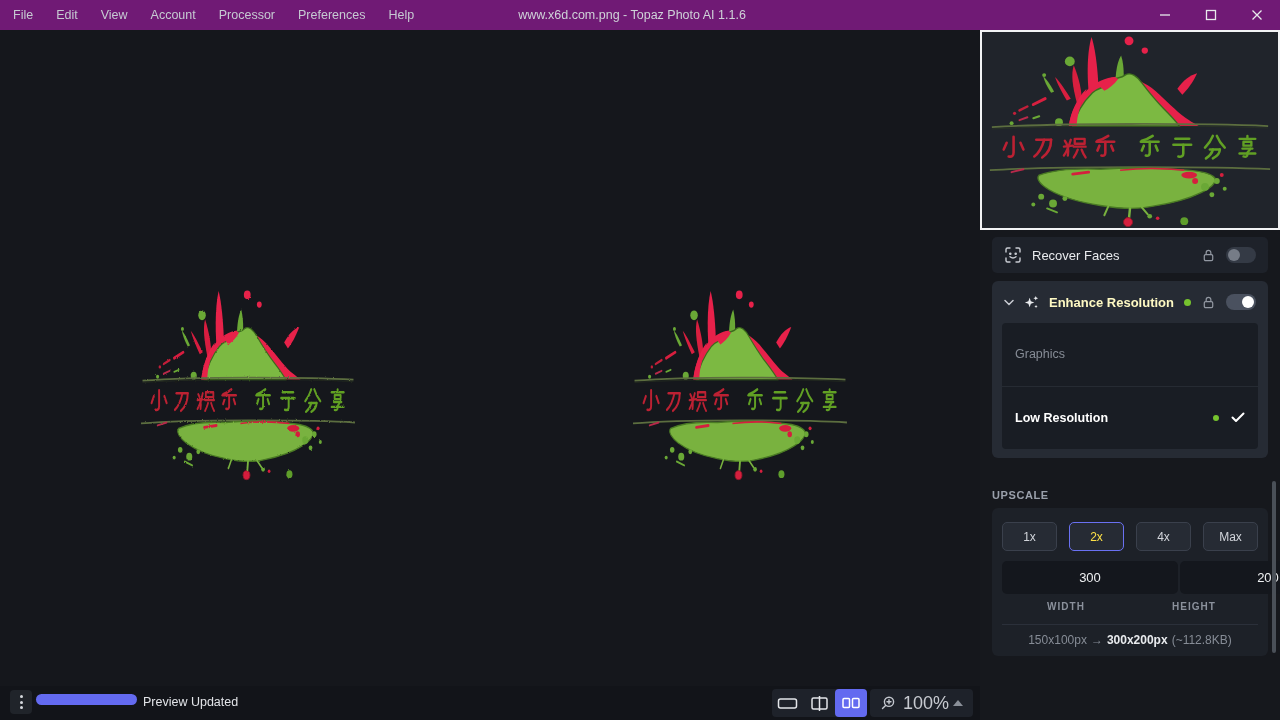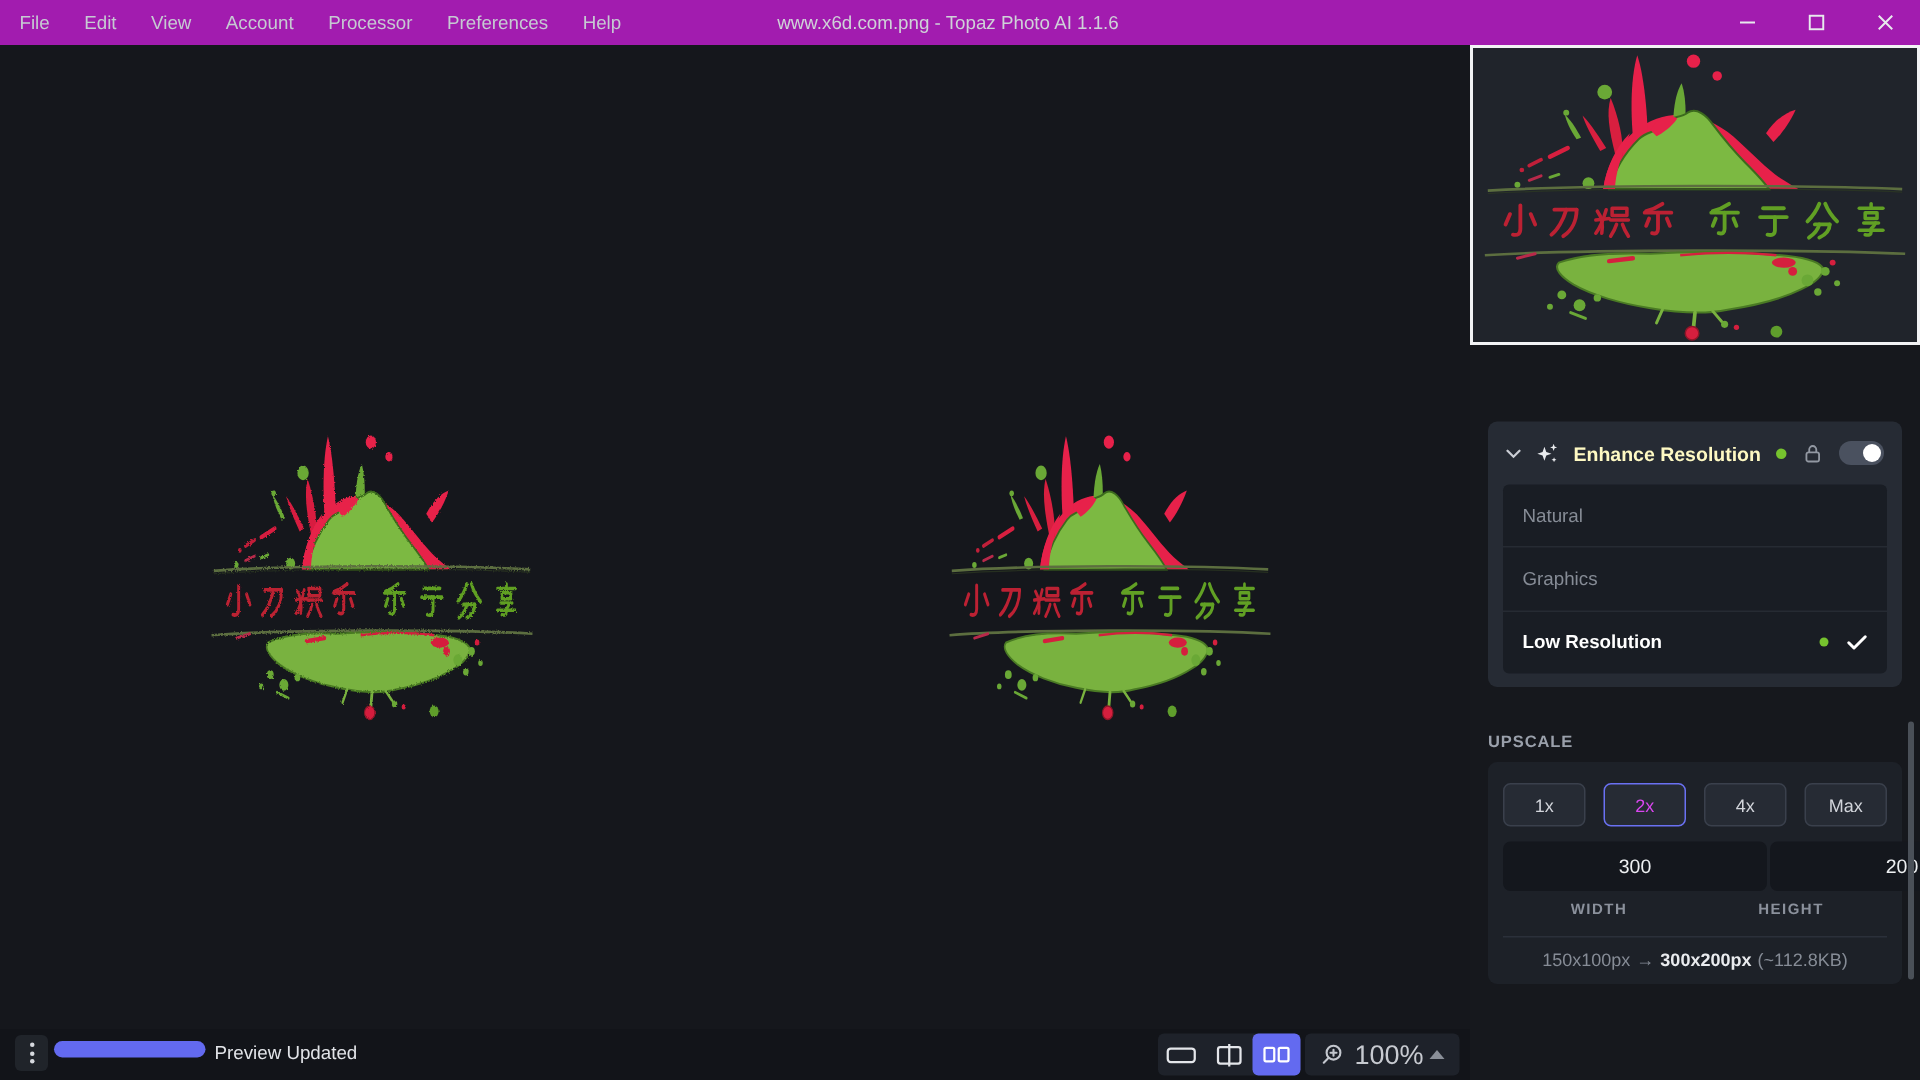--- a/index.html
+++ b/index.html
@@ -2,21 +2,21 @@
 <html><head>
 <meta charset="utf-8">
 <style>
   * { margin:0; padding:0; box-sizing:border-box; }
   html,body { width:1280px; height:720px; background:#0e1014; overflow:hidden;
               font-family:"Liberation Sans", sans-serif; }
   #app { position:relative; width:1280px; height:720px; background:#15171c; }
 
   
   .titlebar { position:absolute; left:0; top:0; width:1280px; height:30px;
-              background:#a21caf; display:flex; align-items:center; }
+              background:#701a75; display:flex; align-items:center; }
   .menus { display:flex; gap:23px; padding-left:13px; }
   .menu-item { color:#c6cad2; font-size:12.5px; cursor:default; }
   .win-title { position:absolute; left:0; right:16px; text-align:center;
                color:#cfd2d8; font-size:12.5px; pointer-events:none; }
   .win-controls { position:absolute; right:0; top:0; height:30px; display:flex; }
   .win-btn { width:46px; height:30px; display:flex; align-items:center; justify-content:center; }
 
   
   .canvas { position:absolute; left:0; top:30px; width:980px; height:656px; background:#15171c; }
   .preview-image { position:absolute; width:226px; height:195px; }
@@ -46,21 +46,21 @@
   .mode-row:last-child { border-bottom:none; }
   .mode-label { color:#868c96; font-size:12.5px; }
   .mode-row.selected .mode-label { color:#ffffff; font-weight:bold; }
 
   .section-heading { position:absolute; left:12px; top:459px; color:#9aa0ab; font-size:11px;
                      font-weight:bold; letter-spacing:0.6px; }
   #upscale-panel { top:478px; height:148px; background:#1d2128; border-radius:6px; padding:14px 10px 0 10px; }
   .scale-row { display:flex; gap:12px; }
   .scale-btn { flex:1; height:29px; background:#262b34; border:1px solid #3a404c; border-radius:5px;
                color:#d2d5db; font-size:12px; display:flex; align-items:center; justify-content:center; }
-  .scale-btn.selected { border-color:#6a71f2; color:#d946ef; }
+  .scale-btn.selected { border-color:#6a71f2; color:#fde047; }
   .dim-row { display:flex; gap:2px; margin-top:10px; }
   .dim-input { flex:1; height:33px; background:#14171d; border:none; border-radius:5px;
                color:#eef0f2; font-size:13px; text-align:center; font-family:"Liberation Sans",sans-serif; }
   .dim-labels { display:flex; margin-top:7px; }
   .dim-label { flex:1; text-align:center; color:#8b919c; font-size:10px; font-weight:bold; letter-spacing:1px; }
   .upscale-divider { height:1px; background:#2b303a; margin-top:12px; }
   .summary { display:flex; justify-content:center; align-items:center; gap:4px; margin-top:8px;
              font-size:12px; color:#868c96; }
   .summary .strong { color:#e9ebee; font-weight:bold; }
   .save-btn { position:absolute; left:12px; top:640px; width:276px; height:37px; background:#636af0;
@@ -276,20 +276,42 @@
   </div>
 
   <div class="sidebar">
 
     <div class="thumb">
       <svg width="296" height="196" viewBox="0 0 300 200" preserveAspectRatio="none">
         <use href="#splat-art"></use>
       </svg>
     </div>
 
+    <div class="panel" id="recover-panel">
+      <div class="panel-row">
+        <svg class="icon" width="18" height="18" viewBox="0 0 18 18" fill="none" stroke="#c9ccd3" stroke-width="1.4" stroke-linecap="round">
+          <path d="M2 6 V3.5 Q2 2 3.5 2 H6"></path>
+            <path d="M12 2 H14.5 Q16 2 16 3.5 V6"></path>
+          <path d="M16 12 V14.5 Q16 16 14.5 16 H12"></path>
+            <path d="M6 16 H3.5 Q2 16 2 14.5 V12"></path>
+          <circle cx="6.3" cy="7.8" r="0.6" fill="#c9ccd3"></circle>
+            <circle cx="11.7" cy="7.8" r="0.6" fill="#c9ccd3"></circle>
+          <path d="M6 10.8 Q9 13.2 12 10.8"></path>
+        </svg>
+        <span class="panel-label" style="margin-left:10px">Recover Faces</span>
+        <span class="spacer"></span>
+        <svg class="icon" width="15" height="15" viewBox="0 0 16 16" fill="none" stroke="#9298a2" stroke-width="1.3">
+          <rect x="3.5" y="7" width="9" height="6.5" rx="1.5"></rect>
+            <path d="M5.5 7 V5 a2.5 2.5 0 0 1 5 0 V7"></path>
+        </svg>
+        <div class="toggle">
+            <div class="knob"></div>
+          </div>
+      </div>
+    </div>
 
     <div class="panel" id="enhance-panel">
       <div class="enh-header">
         <svg class="icon" width="10" height="7" viewBox="0 0 10 7" fill="none" stroke="#c9ccd3" stroke-width="1.5" stroke-linecap="round">
             <path d="M1 1.5 L5 5.5 L9 1.5"></path>
           </svg>
         <svg class="icon" style="margin-left:9px" width="17" height="17" viewBox="0 0 18 18" fill="#e9ebee">
           <path d="M7 4 L8.3 7.7 L12 9 L8.3 10.3 L7 14 L5.7 10.3 L2 9 L5.7 7.7 Z"></path>
           <path d="M13.5 2 L14.2 3.8 L16 4.5 L14.2 5.2 L13.5 7 L12.8 5.2 L11 4.5 L12.8 3.8 Z"></path>
           <path d="M13.8 11.5 L14.3 12.7 L15.5 13.2 L14.3 13.7 L13.8 15 L13.3 13.7 L12 13.2 L13.3 12.7 Z"></path>
@@ -300,23 +322,20 @@
         <svg class="icon" style="margin-left:10px" width="15" height="15" viewBox="0 0 16 16" fill="none" stroke="#9298a2" stroke-width="1.3">
           <rect x="3.5" y="7" width="9" height="6.5" rx="1.5"></rect>
             <path d="M5.5 7 V5 a2.5 2.5 0 0 1 5 0 V7"></path>
         </svg>
         <div class="toggle on">
             <div class="knob"></div>
           </div>
       </div>
       <div class="mode-list">
         <div class="mode-row">
-          <span class="mode-label">Natural</span>
-        </div>
-        <div class="mode-row">
           <span class="mode-label">Graphics</span>
         </div>
         <div class="mode-row selected">
           <span class="mode-label">Low Resolution</span>
           <span class="spacer"></span>
           <span class="green-dot" style="width:6px;height:6px"></span>
           <svg class="icon" style="margin-left:12px" width="14" height="11" viewBox="0 0 14 11" fill="none" stroke="#ffffff" stroke-width="2" stroke-linecap="round" stroke-linejoin="round">
               <path d="M1.5 5.5 L5 9 L12.5 1.5"></path>
             </svg>
         </div>

